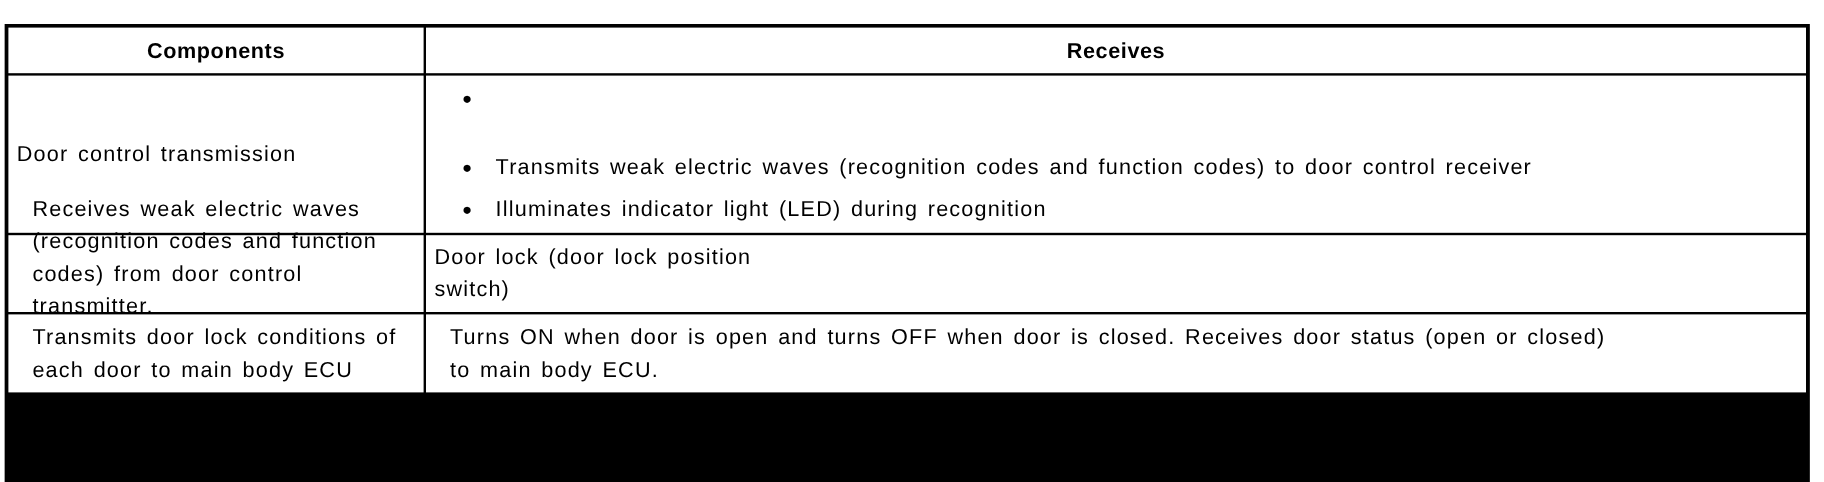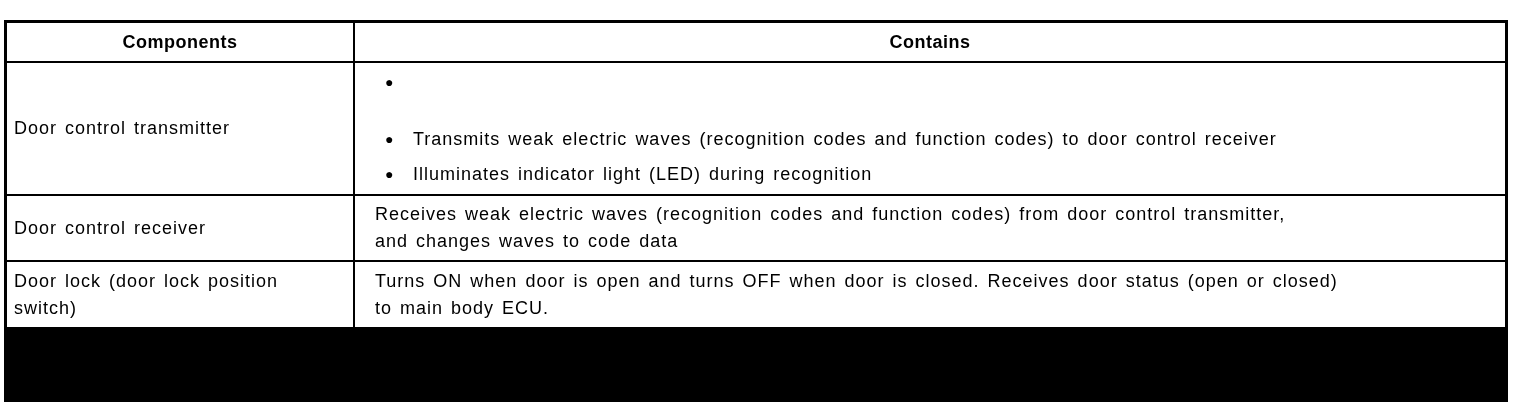--- a/index.html
+++ b/index.html
@@ -79,41 +79,41 @@
     letter-spacing: 0;
   }
 </style>
 </head>
 <body>
 
 <div class="page">
   <div class="comp-table">
 
     <div class="cell header">Components</div>
-    <div class="cell header">Contains</div>
+    <div class="cell header">Receives</div>
 
-    <div class="cell component">Door control transmitter</div>
+    <div class="cell component">Door control transmission</div>
     <div class="cell function-bullets">
       <div class="bullet-line gap-large">
         <span class="bullet-glyph">●</span>
       </div>
       <div class="bullet-line gap-small">
         <span class="bullet-glyph">●</span>
         <span>Transmits weak electric waves (recognition codes and function codes) to door control receiver</span>
       </div>
       <div class="bullet-line">
         <span class="bullet-glyph">●</span>
         <span>Illuminates indicator light (LED) during recognition</span>
       </div>
     </div>
 
-    <div class="cell component">Door control receiver</div>
     <div class="cell function">Receives weak electric waves (recognition codes and function codes) from door control transmitter,
 and changes waves to code data</div>
 
     <div class="cell component">Door lock (door lock position
 switch)</div>
+    <div class="cell function">Transmits door lock conditions of each door to main body ECU</div>
 
     <div class="cell function">Turns ON when door is open and turns OFF when door is closed. Receives door status (open or closed)
 to main body ECU.</div>
 
   </div>
 </div>
 
 </body></html>

